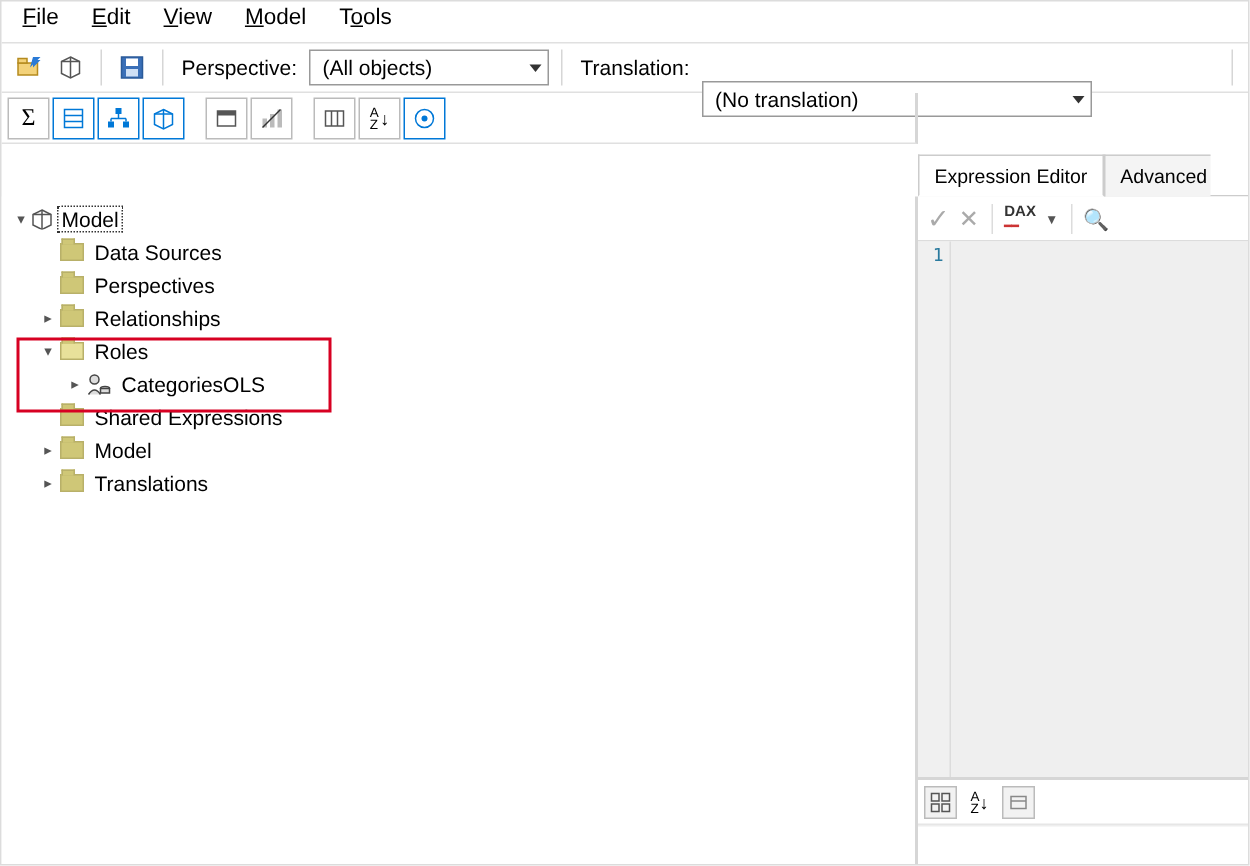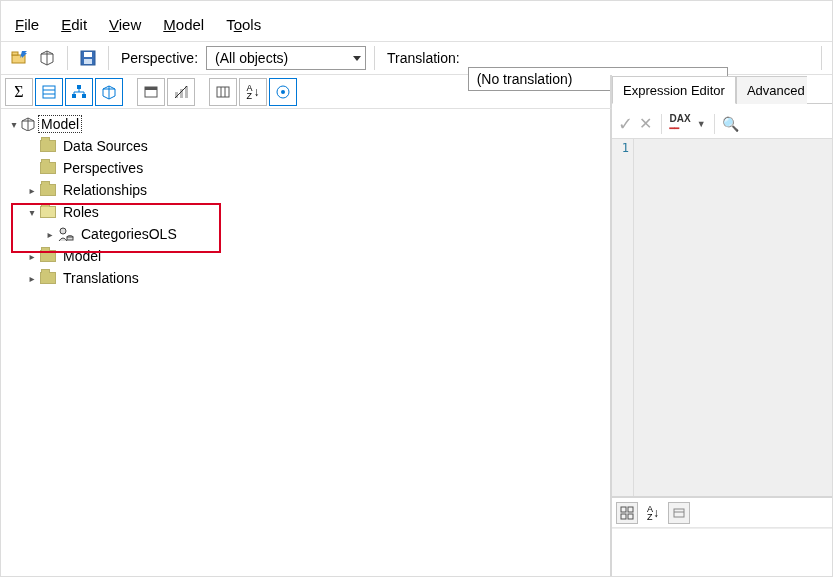--- a/index.html
+++ b/index.html
@@ -20,21 +20,21 @@
     width: 833px;
     height: 577px;
     overflow: hidden;
     border: 1px solid #dcdcdc;
   }
 
   
   .menubar {
     display: flex;
     gap: 22px;
-    padding: 15px 14px 8px 14px;
+    padding: 2px 14px 8px 14px;
     font-size: 15px;
   }
   .menubar .item { cursor: default; }
   .menubar .item .ul { text-decoration: underline; }
 
   
   .toolbar {
     display: flex;
     align-items: center;
     border-top: 1px solid #e0e0e0;
@@ -154,20 +154,21 @@
     width: 210px;
     height: 50px;
     pointer-events:none;
   }
 
   
   .tabs {
     display:flex;
     border-bottom: 1px solid #ccc;
     font-size: 13px;
+    margin-top: 40px;
   }
   .tab {
     padding: 6px 10px 5px 10px;
     border: 1px solid #ccc;
     border-bottom: none;
     background:#f4f4f4;
     position:relative;
     top:1px;
   }
   .tab.active { background:#fff; border-bottom:1px solid #fff;}
@@ -399,20 +400,27 @@
           <svg>
               <circle cx="5" cy="5" r="3" fill="#ddd" stroke="#444"></circle>
               <path d="M1 15 q4 -6 8 0" fill="#ddd" stroke="#444"></path>
               <ellipse cx="12" cy="11" rx="3" ry="1.3" fill="#ddd" stroke="#444"></ellipse>
               <rect x="9" y="11" width="6" height="3" fill="#ddd" stroke="#444"></rect>
             </svg>
         </span>
         <span class="txt">CategoriesOLS</span>
       </div>
 
+      <div class="node" style="padding-left:22px;">
+        <span class="twisty empty">▸</span>
+        <span class="ticon">
+            <span class="folder"></span>
+          </span>
+        <span class="txt">Shared Expressions</span>
+      </div>
 
       <div class="node" style="padding-left:22px;">
         <span class="twisty">▸</span>
         <span class="ticon">
             <span class="folder"></span>
           </span>
         <span class="txt">Model</span>
       </div>
 
       <div class="node" style="padding-left:22px;">

